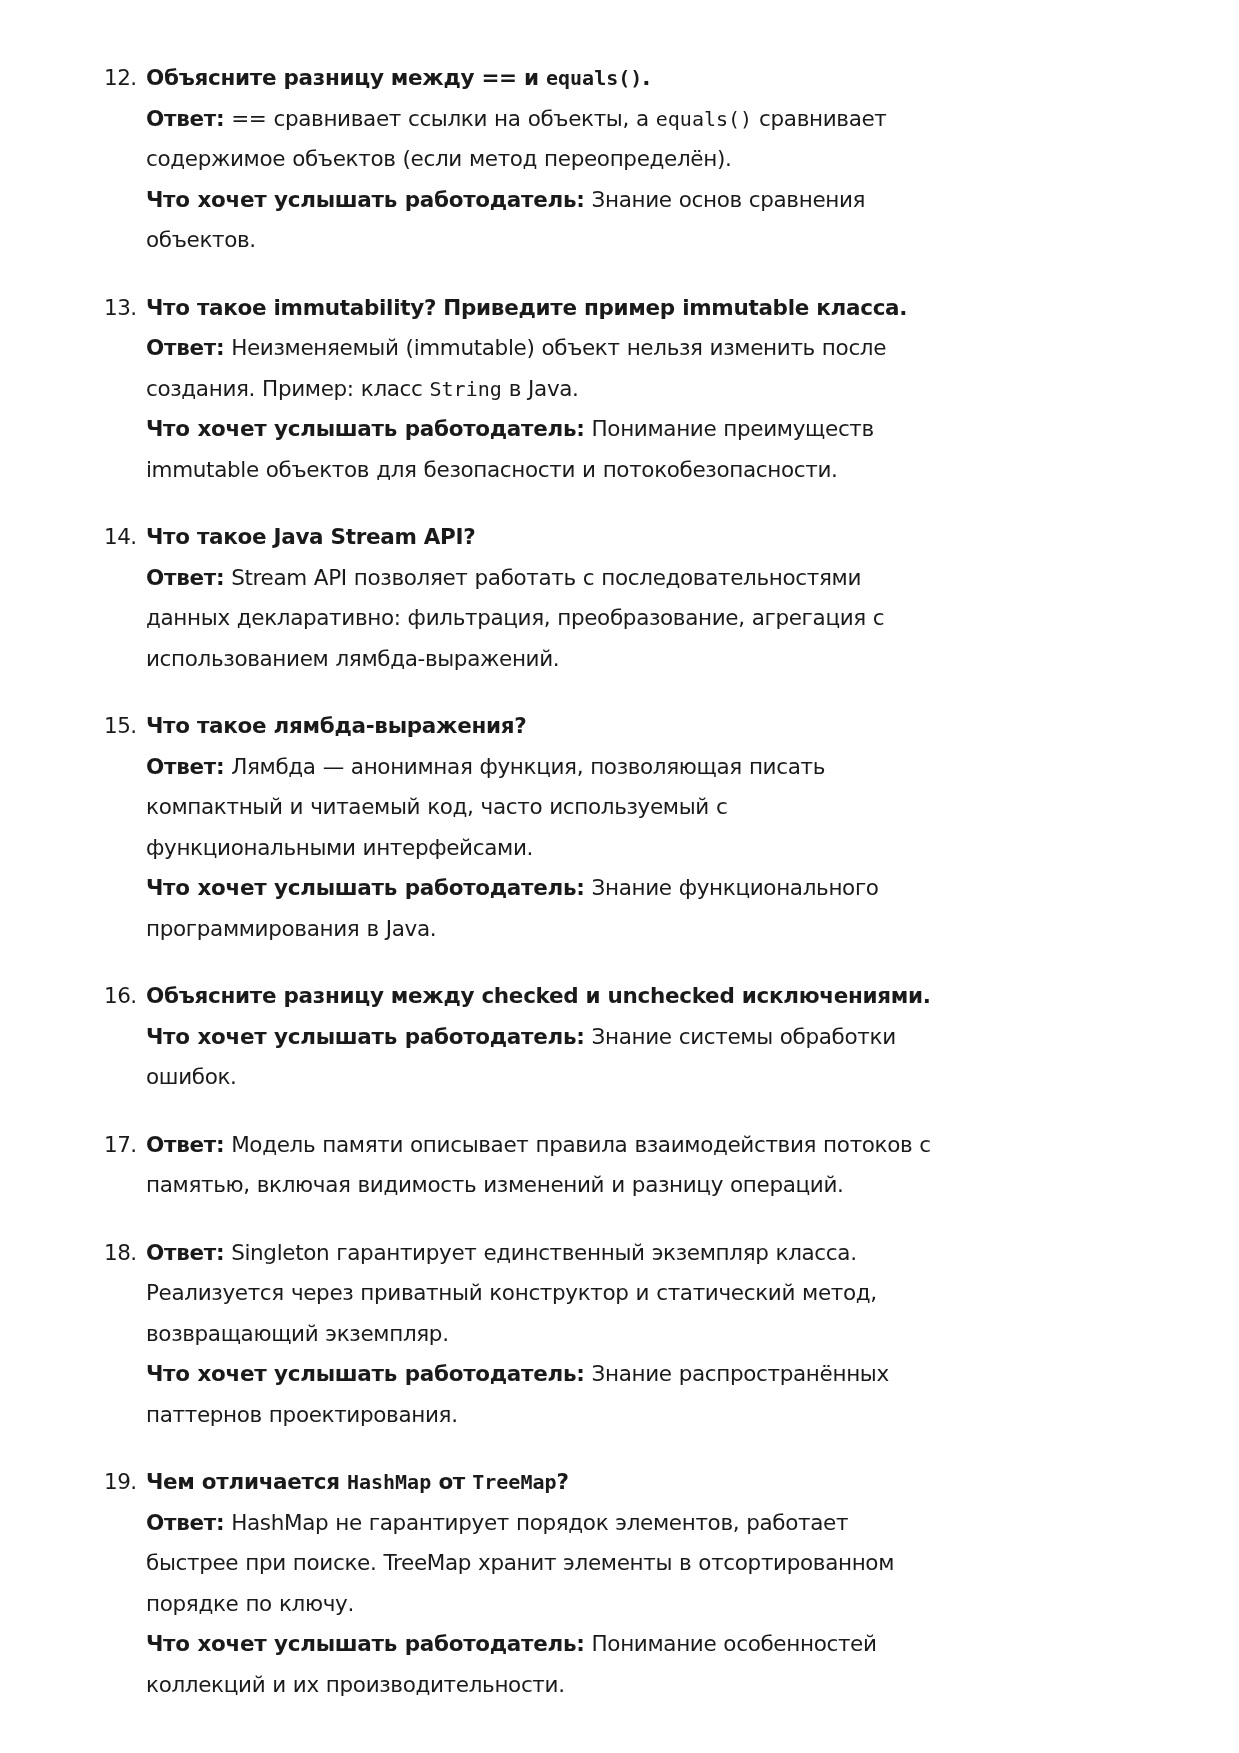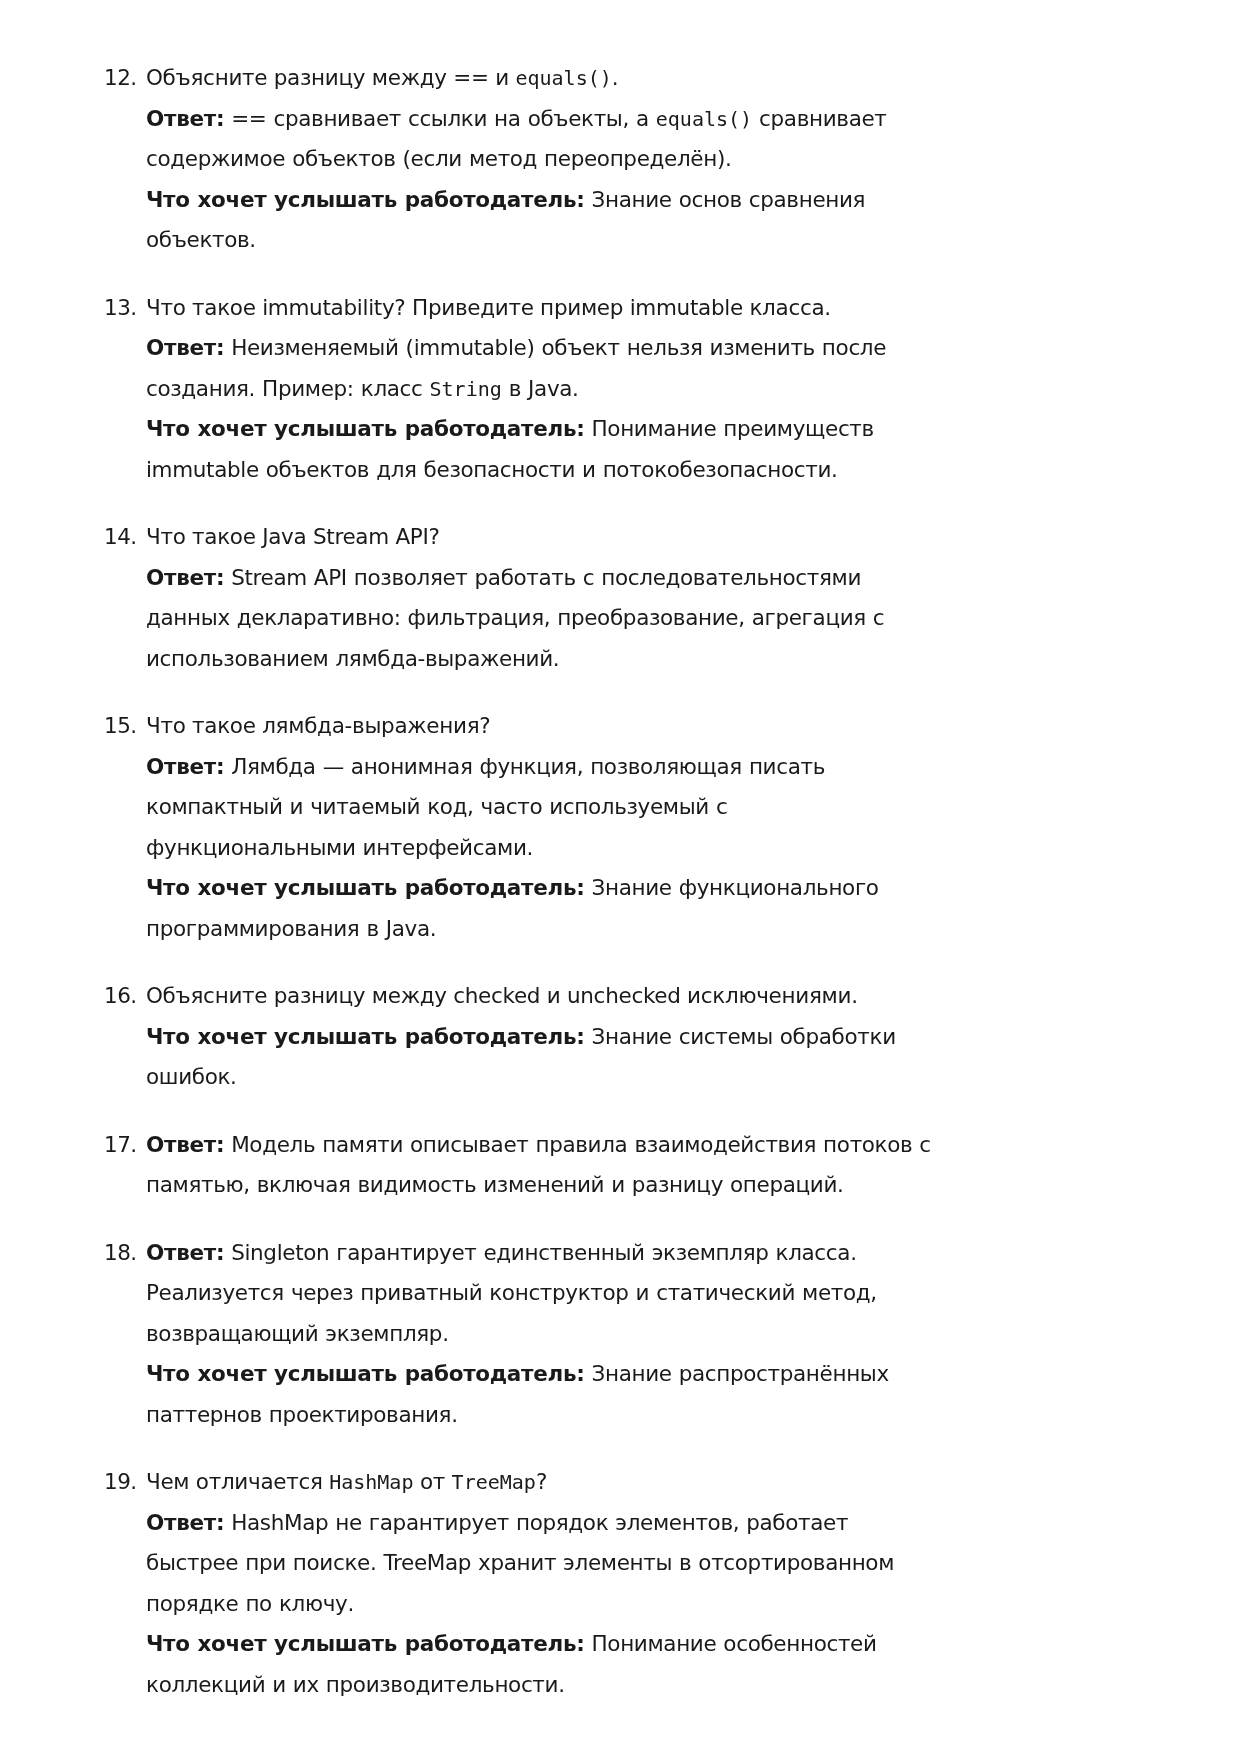--- a/index.html
+++ b/index.html
@@ -33,21 +33,21 @@
     line-height: 40.5px;
   }
   .qa-num {
     position: absolute;
     left: 0;
     top: 0;
     font-weight: normal;
     letter-spacing: -0.5px;
   }
   .qa-question {
-    font-weight: normal;
+    font-weight: bold;
     letter-spacing: -0.3px;
   }
   .qa-line {
     letter-spacing: -0.35px;
     word-spacing: 0.5px;
   }
   .lbl {
     font-weight: bold;
     letter-spacing: -0.3px;
     text-align: center;

